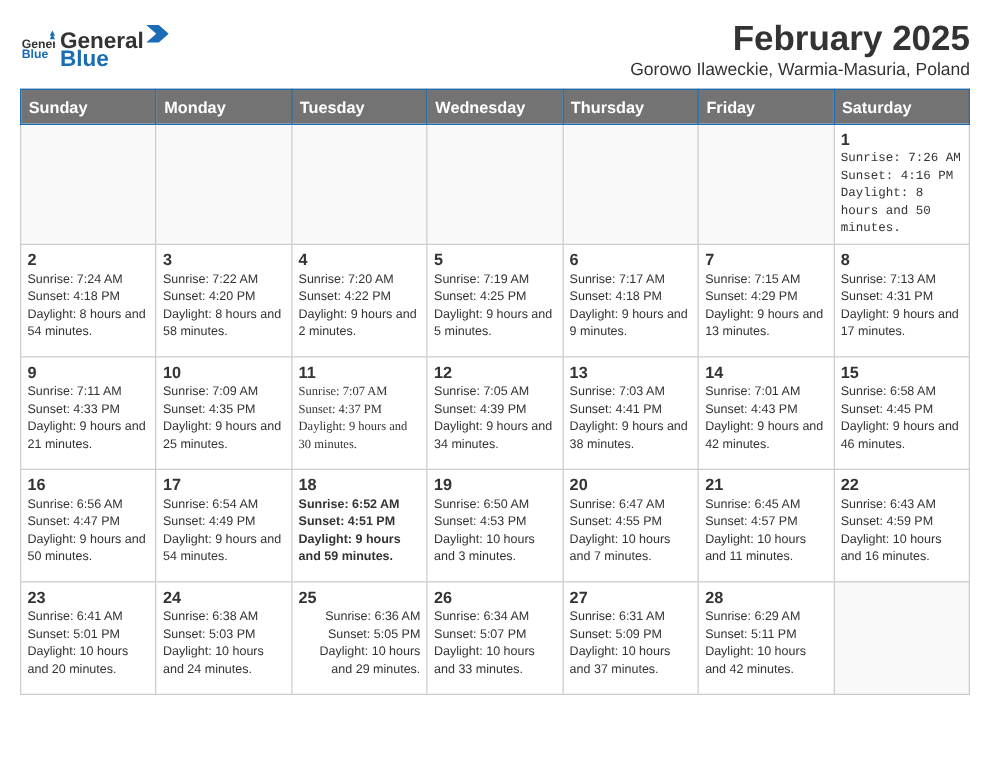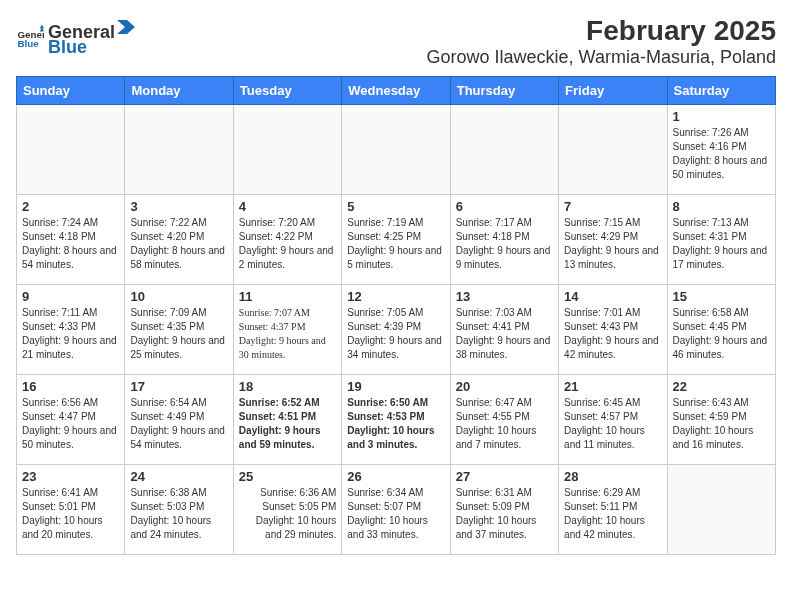--- a/index.html
+++ b/index.html
@@ -38,30 +38,30 @@
     .title-block {
       text-align: right;
     }
     .month-title {
       font-size: 28px;
       font-weight: bold;
       color: #333;
       line-height: 1.1;
     }
     .subtitle {
-      font-size: 18px;
+      font-size: 14px;
       color: #333;
     }
     .calendar {
       width: 100%;
       border-collapse: collapse;
       margin-top: 8px;
     }
     .calendar th {
-      background: #3b82f6;
+      background: #737373;
       color: #fff;
       font-size: 13px;
       font-weight: bold;
       padding: 6px 6px;
       text-align: left;
       border: 1px solid #1a6db5;
     }
     .calendar td {
       border: 1px solid #ccc;
       vertical-align: top;
@@ -132,21 +132,21 @@
   <tbody id="calendar-body">
   <tr class="week-row">
         <td class="empty"></td>
         <td class="empty"></td>
         <td class="empty"></td>
         <td class="empty"></td>
         <td class="empty"></td>
         <td class="empty"></td>
         <td>
           <span class="day-number">1</span>
-          <div class="day-info" style="white-space: pre-line;">Sunrise: 7:26 AM
+          <div class="day-info" style="white-space: pre-line; font-family: Liberation Mono, monospace;">Sunrise: 7:26 AM
 Sunset: 4:16 PM
 Daylight: 8 hours and 50 minutes.</div>
         </td>
       </tr>
       <tr class="week-row">
         <td>
           <span class="day-number">2</span>
           <div class="day-info" style="white-space: pre-line;">Sunrise: 7:24 AM
 Sunset: 4:18 PM
 Daylight: 8 hours and 54 minutes.</div>
@@ -246,21 +246,21 @@
 Daylight: 9 hours and 54 minutes.</div>
         </td>
         <td>
           <span class="day-number">18</span>
           <div class="day-info" style="white-space: pre-line; font-weight: bold;">Sunrise: 6:52 AM
 Sunset: 4:51 PM
 Daylight: 9 hours and 59 minutes.</div>
         </td>
         <td>
           <span class="day-number">19</span>
-          <div class="day-info" style="white-space: pre-line; font-weight: bold;">Sunrise: 6:50 AM
+          <div class="day-info" style="white-space: pre-line;">Sunrise: 6:50 AM
 Sunset: 4:53 PM
 Daylight: 10 hours and 3 minutes.</div>
         </td>
         <td>
           <span class="day-number">20</span>
           <div class="day-info" style="white-space: pre-line;">Sunrise: 6:47 AM
 Sunset: 4:55 PM
 Daylight: 10 hours and 7 minutes.</div>
         </td>
         <td>

